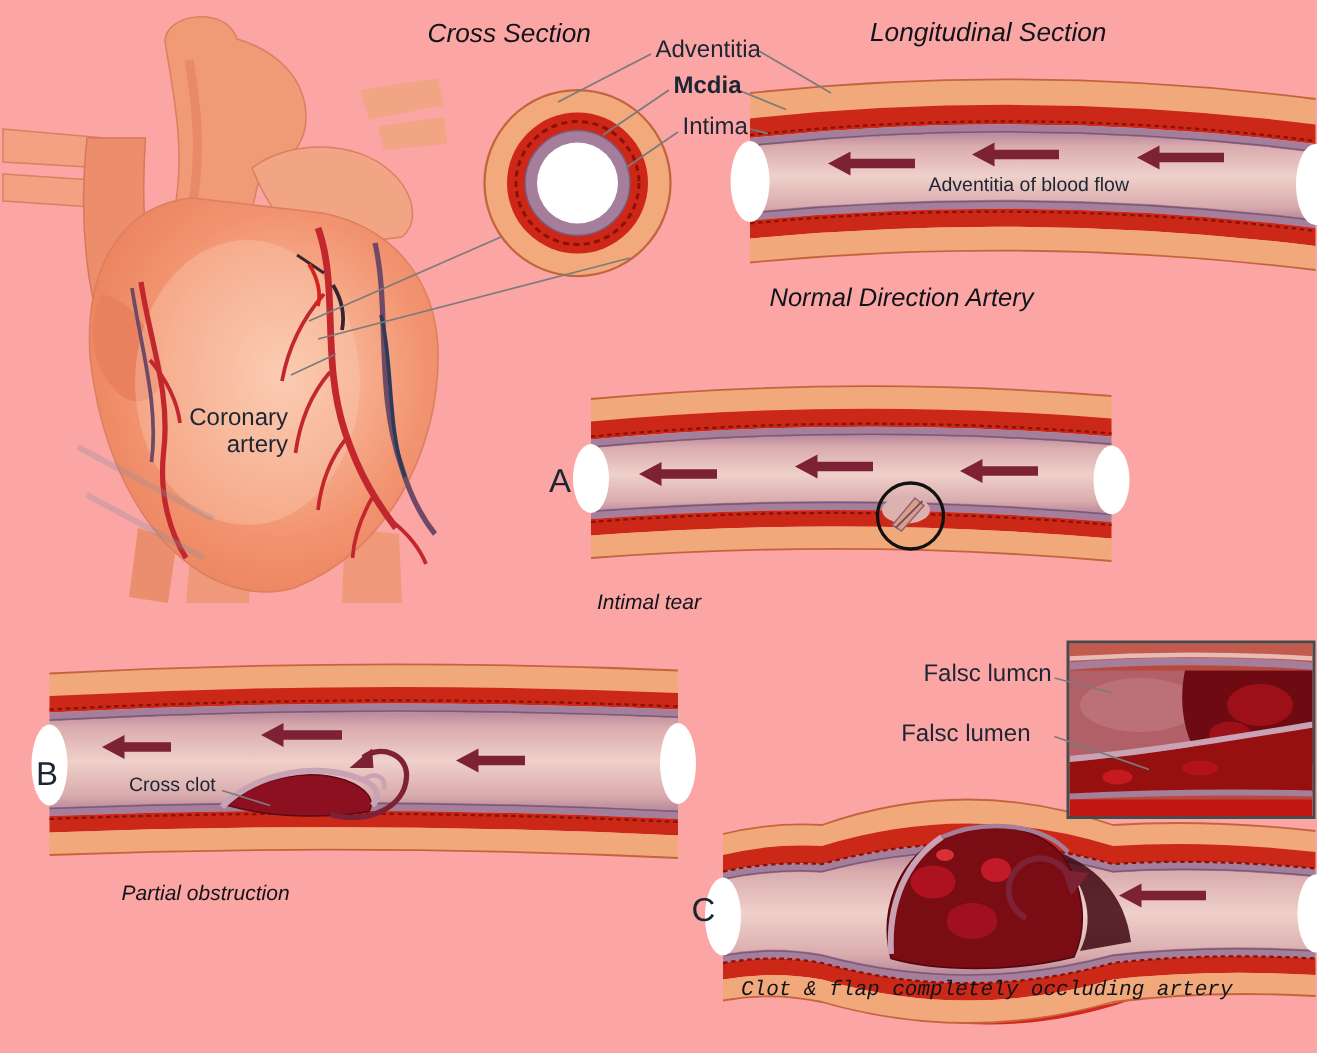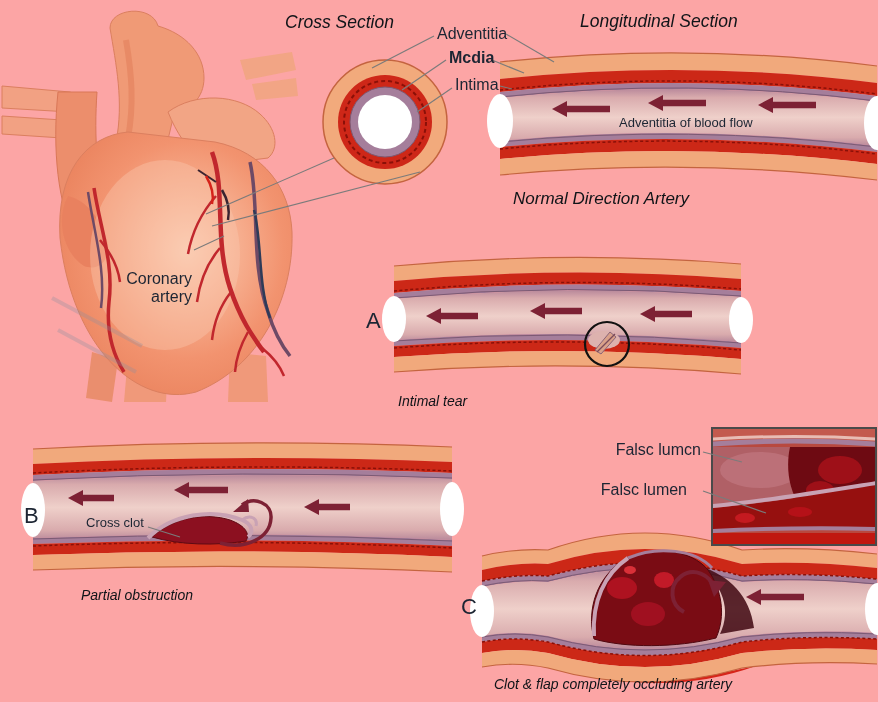--- a/index.html
+++ b/index.html
@@ -258,15 +258,15 @@
 <div class="cap" style="left:398px;top:393px;">Intimal tear</div>
 
 <div class="letter" style="left:24px;top:503px;">B</div>
 <div class="lbl" style="left:86px;top:516px;font-size:13px;">Cross clot</div>
 <div class="cap" style="left:61px;top:587px;margin-left:20px;">Partial obstruction</div>
 
 <div class="lbl ralign" style="left:615px;top:441px;width:86px;">Falsc lumcn</div>
 <div class="lbl ralign" style="left:596px;top:481px;width:91px;">Falsc lumen</div>
 
 <div class="letter" style="left:461px;top:594px;">C</div>
-<div class="cap" style="left:494px;top:676px;">Clot &amp; flap completely occluding artery</div>
+<div class="cap" style="left:494px;top:652px;font-family:Liberation Mono, monospace;">Clot &amp; flap completely occluding artery</div>
 
 </div>
 
 </body></html>

